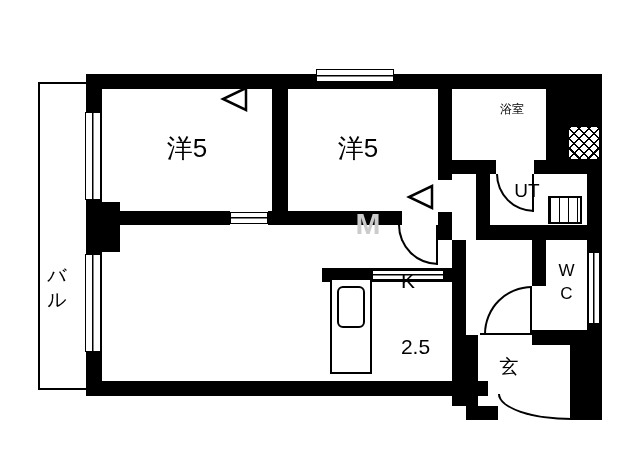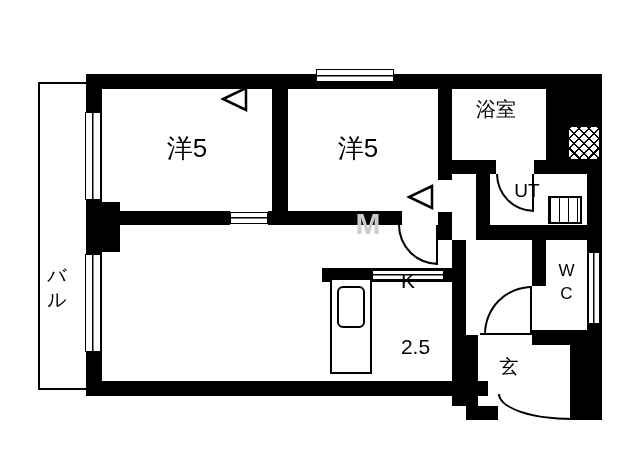--- a/index.html
+++ b/index.html
@@ -86,21 +86,21 @@
   </svg>
 
   <div class="abs hatch" style="left:566px; top:124px; width:36px; height:38px;"></div>
   <div class="abs stripes" style="left:548px; top:196px; width:34px; height:28px;"></div>
   <div class="abs counter" style="left:330px; top:278px; width:42px; height:96px;"></div>
   <div class="abs sink" style="left:337px; top:286px; width:28px; height:42px;"></div>
   <div class="abs wall" style="left:480px; top:333px; width:52px; height:2px;"></div>
 
   <div class="room-label" style="left:187px; top:149px; font-size:26px;">洋5</div>
   <div class="room-label" style="left:358px; top:149px; font-size:26px;">洋5</div>
-  <div class="room-label" style="left:496px; top:109px; font-size:20px;">浴室</div>
+  <div class="room-label" style="left:512px; top:109px; font-size:12px;">浴室</div>
   <div class="room-label" style="left:527px; top:191px; font-size:19px;">UT</div>
   <div class="room-label vertical" style="left:566px; top:284px; font-size:17px;">WC</div>
   <div class="room-label" style="left:408px; top:314px; font-size:21px;">
     <span style="display:block;">K</span>
     <span style="display:block;margin-left:15px;">2.5</span>
   </div>
   <div class="room-label" style="left:509px; top:367px; font-size:19px;">玄</div>
   <div class="room-label vertical" style="left:57px; top:280px; font-size:19px;">バル</div>
 
   <div class="watermark" style="left:368px; top:224px; color:#cbcbcb;">M</div>

